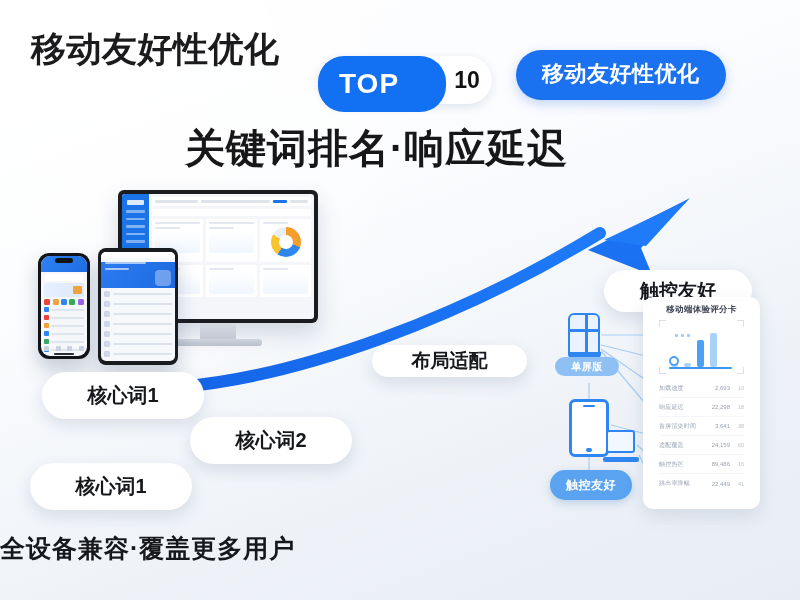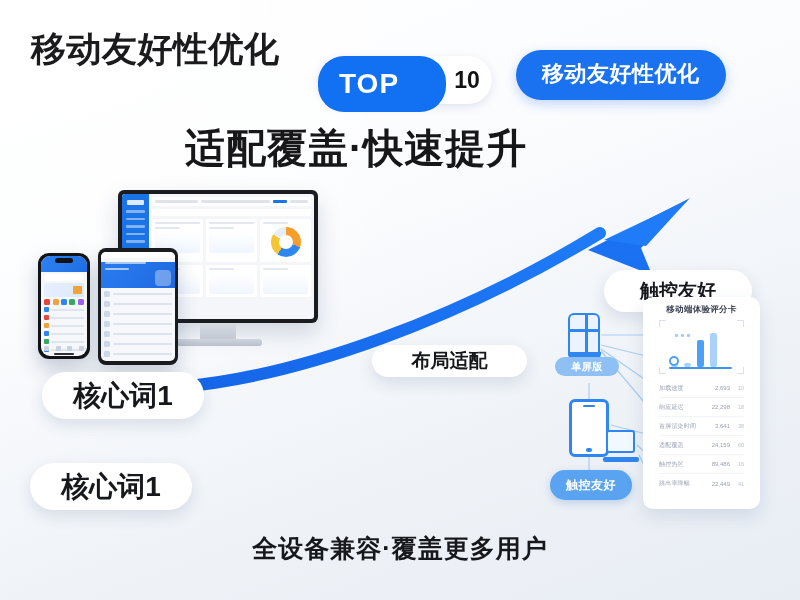--- a/index.html
+++ b/index.html
@@ -141,21 +141,21 @@
   .ph-li .t { height: 2px; background: #dfe5ee; border-radius: 1px; flex: 1; }
   .ph-tabbar { position: absolute; bottom: 5px; left: 0; right: 0; display: flex; justify-content: space-around; }
   .ph-tabbar i { width: 5px; height: 5px; background: #c9d2e0; border-radius: 1px; display: block; }
   .ph-home { position: absolute; bottom: 1px; left: 50%; transform: translateX(-50%); width: 20px; height: 2px; background: #2c2f36; border-radius: 2px; }
 
   
   .kw-pill {
     position: absolute; background: #ffffff; border-radius: 24px;
     box-shadow: 0 6px 16px rgba(40,70,120,.14);
     display: flex; align-items: center; justify-content: center;
-    font-size: 28px; font-weight: 700; color: #16181c; white-space: nowrap;
+    font-size: 20px; font-weight: 700; color: #16181c; white-space: nowrap;
   }
   #kw1 { left: 42px;  top: 372px; width: 162px; height: 47px; }
   #kw2 { left: 190px; top: 417px; width: 162px; height: 47px; }
   #kw3 { left: 30px;  top: 463px; width: 162px; height: 47px; }
   #layoutPill { left: 372px; top: 345px; width: 155px; height: 32px; font-size: 19px; }
   #touchPill  { left: 604px; top: 270px; width: 148px; height: 42px; font-size: 19px; }
 
   
   .diagram { position: absolute; left: 545px; top: 305px; width: 215px; height: 205px; }
   .diag-svg { position: absolute; left: 0; top: 0; width: 215px; height: 205px; }
@@ -217,41 +217,41 @@
 
   .sc-row { display: flex; align-items: center; height: 19px; border-bottom: 1px solid #f1f4f8; }
   .sc-row:last-child { border-bottom: none; }
   .sc-label { flex: 1; font-size: 6px; color: #9aa4b3; letter-spacing: .2px; }
   .sc-val   { width: 20px; text-align: right; font-size: 6px; color: #9aa4b3; }
   .sc-delta { width: 14px; text-align: right; font-size: 5.5px; color: #b9c2ce; }
 
   
   .footer {
     position: absolute; left: 0; right: 0; top: 532px;
-    text-align: center; font-size: 25px; font-weight: 700;
+    text-align: left; font-size: 25px; font-weight: 700;
     color: #17181b; letter-spacing: 1px;
   }
 </style>
 </head>
 <body>
 
 <div id="poster">
 
   <div class="hdr-title">移动友好性优化</div>
 
   <div class="top-badge">
     <div class="top-badge-inner">
       <span class="top-badge-word">TOP</span>
     </div>
     <div class="top-badge-circle">10</div>
   </div>
 
   <div class="hdr-pill">移动友好性优化</div>
 
-  <div class="hdr-sub">适配覆盖·快速提升</div>
+  <div class="hdr-sub">关键词排名·响应延迟</div>
 
   <svg class="arrow-svg" viewBox="0 0 800 600">
     <defs>
       <linearGradient id="agrad" x1="0" y1="1" x2="1" y2="0">
         <stop offset="0%" stop-color="#1565e8"></stop>
         <stop offset="55%" stop-color="#1a72f2"></stop>
         <stop offset="100%" stop-color="#1f7bf8"></stop>
       </linearGradient>
     </defs>
     <path d="M178,387 C300,377 460,318 600,233" stroke="url(#agrad)" stroke-width="12" fill="none" stroke-linecap="round"></path>
@@ -404,20 +404,21 @@
             <i></i>
             <i></i>
             <i></i>
           </div>
         <div class="ph-home"></div>
       </div>
     </div>
   </div>
 
   <div class="kw-pill" id="kw1">核心词1</div>
+  <div class="kw-pill" id="kw2">核心词2</div>
   <div class="kw-pill" id="kw3">核心词1</div>
 
   <div class="kw-pill" id="layoutPill">布局适配</div>
   <div class="kw-pill" id="touchPill">触控友好</div>
 
   <div class="diagram">
 
     <svg class="diag-svg" viewBox="0 0 215 205">
       <g stroke="#a9cdf3" stroke-width="1.2" fill="none">
         <line x1="56" y1="30" x2="105" y2="30"></line>

